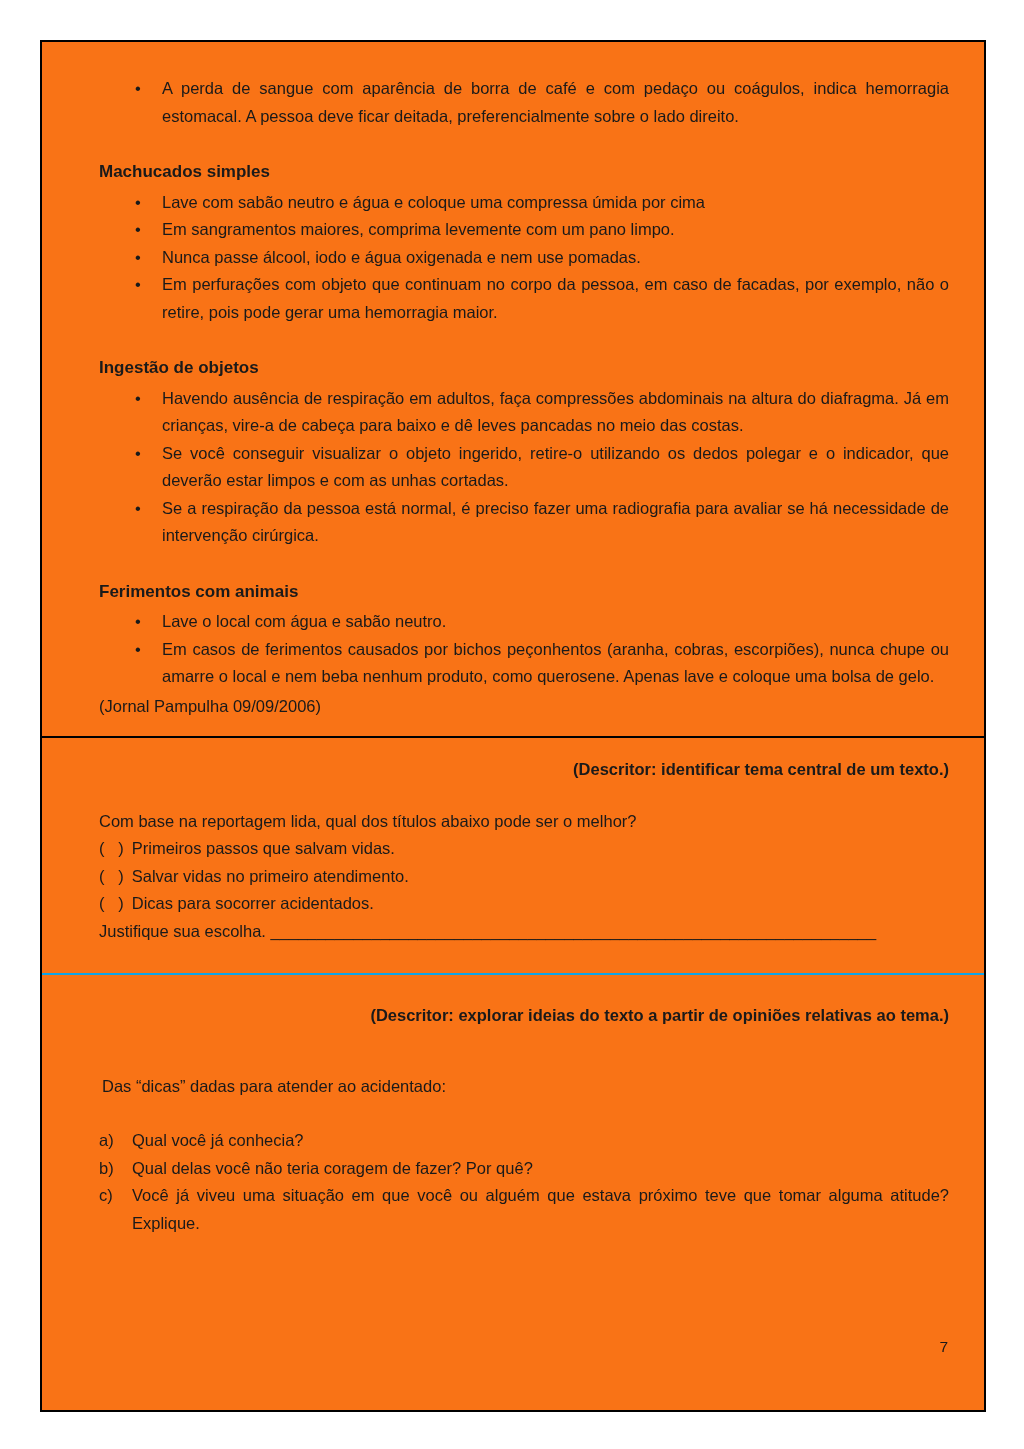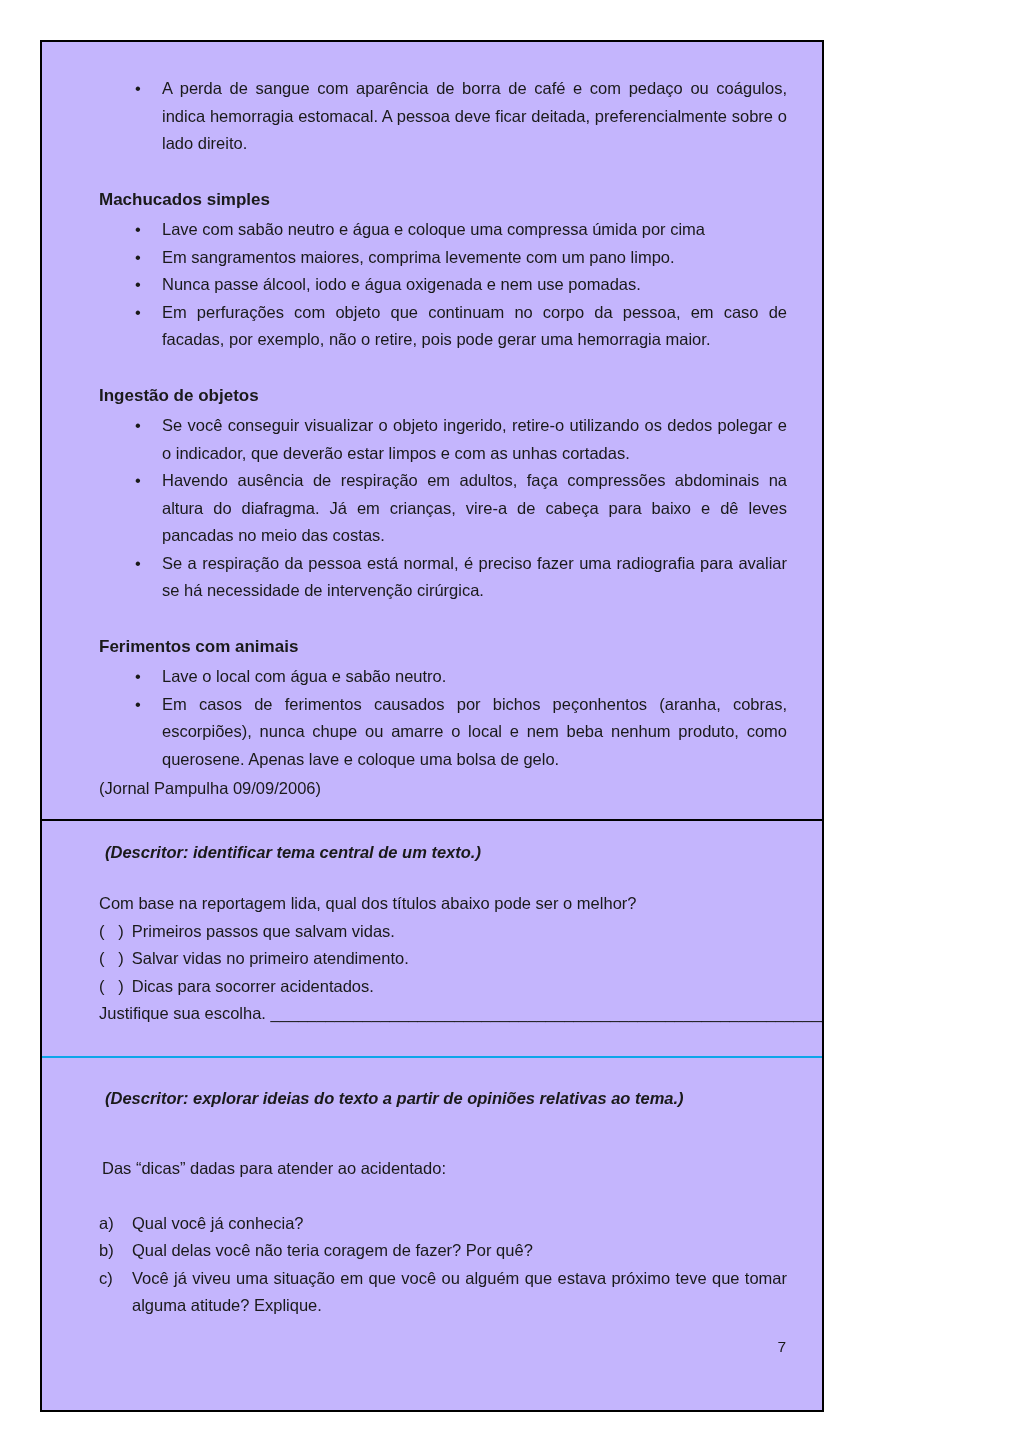--- a/index.html
+++ b/index.html
@@ -10,25 +10,25 @@
     position: relative;
     font-family: "Liberation Sans", sans-serif;
     color: #1a1a1a;
     font-size: 16.5px;
     line-height: 27.5px;
   }
   .sheet {
     position: absolute;
     left: 40px;
     top: 40px;
-    width: 784px;
+    width: 946px;
     height: 1372px;
     border: 2px solid #000;
     overflow: hidden;
-    background: #c4b5fd;
+    background: #f97316;
   }
   section { padding-left: 57px; padding-right: 35px; }
   .article { padding-top: 33px; padding-bottom: 16px; }
   .q1 { border-top: 2px solid #000; padding-top: 18px; padding-bottom: 28px; }
   .q2 { border-top: 2px solid #0ea5e9; padding-top: 27px; }
 
   .bullets { list-style: none; }
   .bullets li {
     position: relative;
     padding-left: 63px;
@@ -44,22 +44,22 @@
     font-size: 17px;
     font-weight: 700;
     margin: 28px 0 3px 0;
   }
   .source {
     text-align: left;
     margin-top: 2px;
   }
   .descriptor {
     font-weight: 700;
-    font-style: italic;
     padding-left: 6px;
+    text-align: right;
   }
   .q1 .prompt { margin-top: 24px; }
   .option { display: flex; }
   .option .marker { margin-right: 8px; }
   .justify-line { white-space: nowrap; }
   .q2 .prompt { margin-top: 43px; padding-left: 3px; }
   .q2-items { margin-top: 27px; }
   .q2-item {
     position: relative;
     padding-left: 33px;
@@ -90,22 +90,22 @@
     <h2>Machucados simples</h2>
     <ul class="bullets">
       <li>Lave com sabão neutro e água e coloque uma compressa úmida por cima</li>
       <li>Em sangramentos maiores, comprima levemente com um pano limpo.</li>
       <li>Nunca passe álcool, iodo e água oxigenada e nem use pomadas.</li>
       <li>Em perfurações com objeto que continuam no corpo da pessoa, em caso de facadas, por exemplo, não o retire, pois pode gerar uma hemorragia maior.</li>
     </ul>
 
     <h2>Ingestão de objetos</h2>
     <ul class="bullets">
+      <li>Havendo ausência de respiração em adultos, faça compressões abdominais na altura do diafragma. Já em crianças, vire-a de cabeça para baixo e dê leves pancadas no meio das costas.</li>
       <li>Se você conseguir visualizar o objeto ingerido, retire-o utilizando os dedos polegar e o indicador, que deverão estar limpos e com as unhas cortadas.</li>
-      <li>Havendo ausência de respiração em adultos, faça compressões abdominais na altura do diafragma. Já em crianças, vire-a de cabeça para baixo e dê leves pancadas no meio das costas.</li>
       <li>Se a respiração da pessoa está normal, é preciso fazer uma radiografia para avaliar se há necessidade de intervenção cirúrgica.</li>
     </ul>
 
     <h2>Ferimentos com animais</h2>
     <ul class="bullets">
       <li>Lave o local com água e sabão neutro.</li>
       <li>Em casos de ferimentos causados por bichos peçonhentos (aranha, cobras, escorpiões), nunca chupe ou amarre o local e nem beba nenhum produto, como querosene. Apenas lave e coloque uma bolsa de gelo.</li>
     </ul>
 
     <p class="source">(Jornal Pampulha 09/09/2006)</p>

